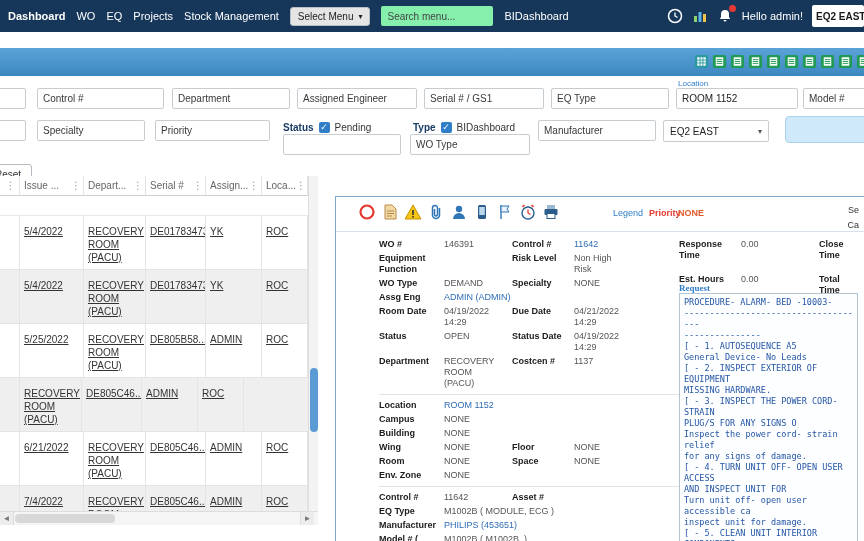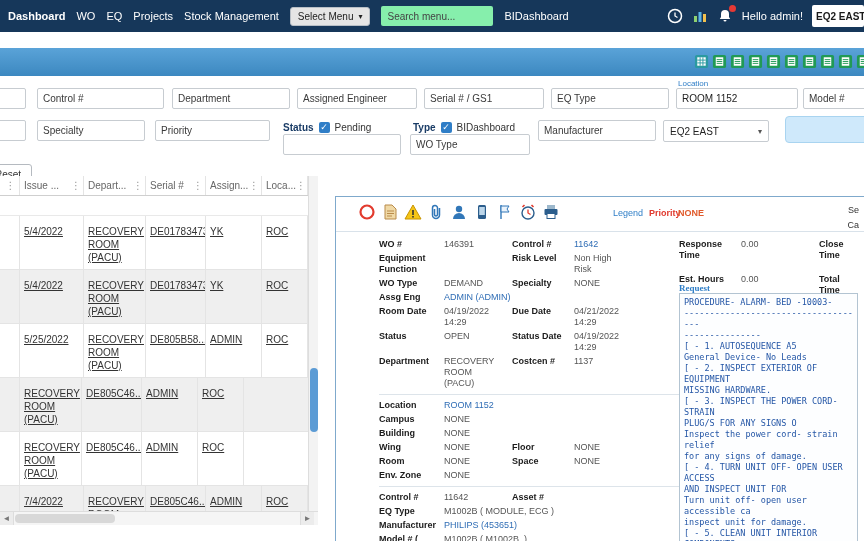--- a/index.html
+++ b/index.html
@@ -293,20 +293,21 @@
     </div>
     <div class="gr alt">
       <div class="gc c0"></div>
       <div class="gc c2">RECOVERY ROOM (PACU)</div>
       <div class="gc c3">DE805C46...</div>
       <div class="gc c4">ADMIN</div>
       <div class="gc c5">ROC</div>
     </div>
     <div class="gr">
       <div class="gc c0"></div>
+      <div class="gc c1">6/21/2022</div>
       <div class="gc c2">RECOVERY ROOM (PACU)</div>
       <div class="gc c3">DE805C46...</div>
       <div class="gc c4">ADMIN</div>
       <div class="gc c5">ROC</div>
     </div>
     <div class="gr alt">
       <div class="gc c0"></div>
       <div class="gc c1">7/4/2022</div>
       <div class="gc c2">RECOVERY ROOM</div>
       <div class="gc c3">DE805C46...</div>

